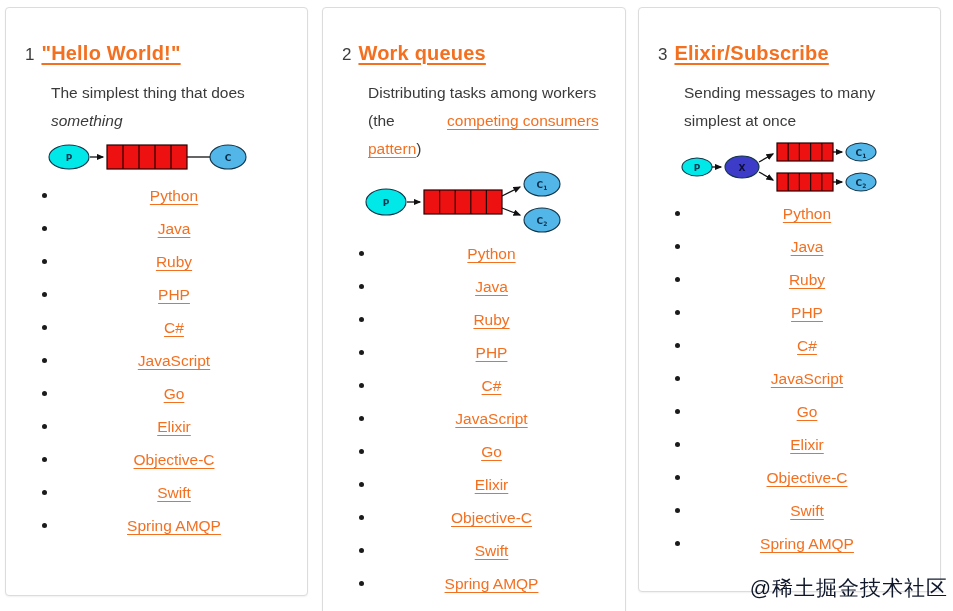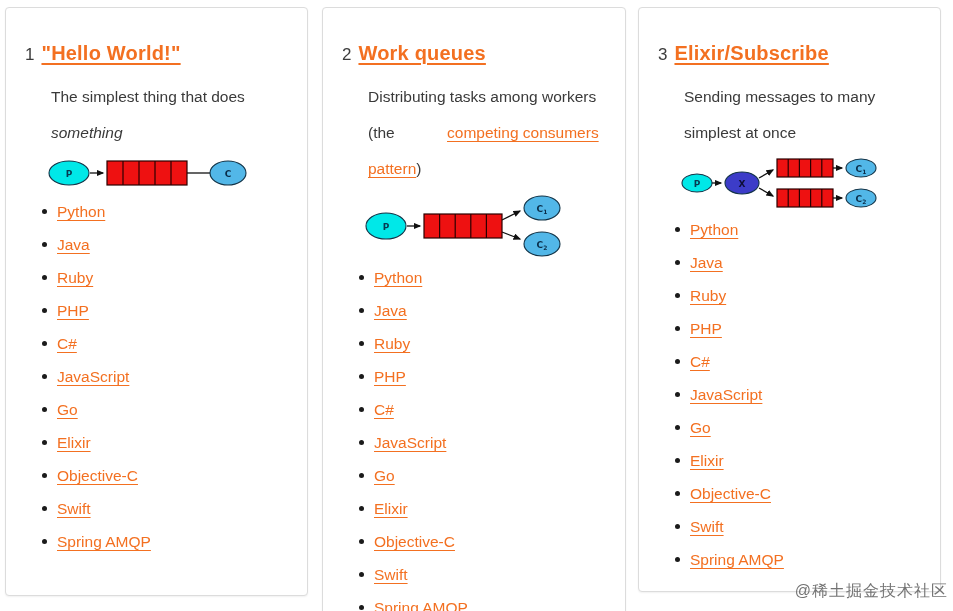--- a/index.html
+++ b/index.html
@@ -25,44 +25,44 @@
   h2.card-header{margin:0;font-size:17px;font-weight:400;color:#3c3c3c;display:flex;align-items:baseline;}
   h2.card-header .num{font-size:17px;font-weight:400;color:#3c3c3c;margin:0 7px 0 3px;}
   a.title-link{
     font-size:20px;font-weight:700;
     color:var(--link);text-decoration:underline;
     text-decoration-thickness:2px;text-underline-offset:3px;
     letter-spacing:.2px;cursor:pointer;
   }
   p.desc{
     margin:14px 0 0 29px;
-    font-size:15.5px;line-height:36px;color:#3a3a3a;
+    font-size:15.5px;line-height:28px;color:#3a3a3a;
   }
   p.desc em{font-style:italic;}
   p.desc a{color:var(--link);text-decoration:underline;text-underline-offset:3px;cursor:pointer;margin-left:48px;}
 
   .diagram{margin:4px 0 0 26px;line-height:0;}
   .card-1 .diagram{margin-top:8px;}
   .card-2 .diagram{margin-top:6px;}
 
-  ul.langs{list-style:none;margin:12px 0 0 0;padding:0 0 0 19px;}
+  ul.langs{list-style:none;margin:12px 0 0 0;padding:0 0 0 19px;text-align:center;}
   ul.langs li{
     position:relative;padding-left:16px;
     margin:0 0 15.5px 0;
     font-size:15.5px;line-height:17.5px;
   }
   ul.langs li::before{
     content:"";position:absolute;left:1px;top:6px;
     width:5px;height:5px;border-radius:50%;background:#1b1b1b;
   }
   ul.langs a{color:var(--link);text-decoration:underline;text-underline-offset:3px;cursor:pointer;}
 
   .watermark{
     position:absolute;right:5px;bottom:9px;
-    font-size:16px;color:#737373;letter-spacing:1px;
+    font-size:21px;color:#0f172a;letter-spacing:1px;
   }
   svg text{font-family:"DejaVu Sans","Liberation Sans",sans-serif;}
 </style>
 </head>
 <body>
 
 <main id="board">
     <article class="card card-0">
       <h2 class="card-header">
         <span class="num">1</span>

